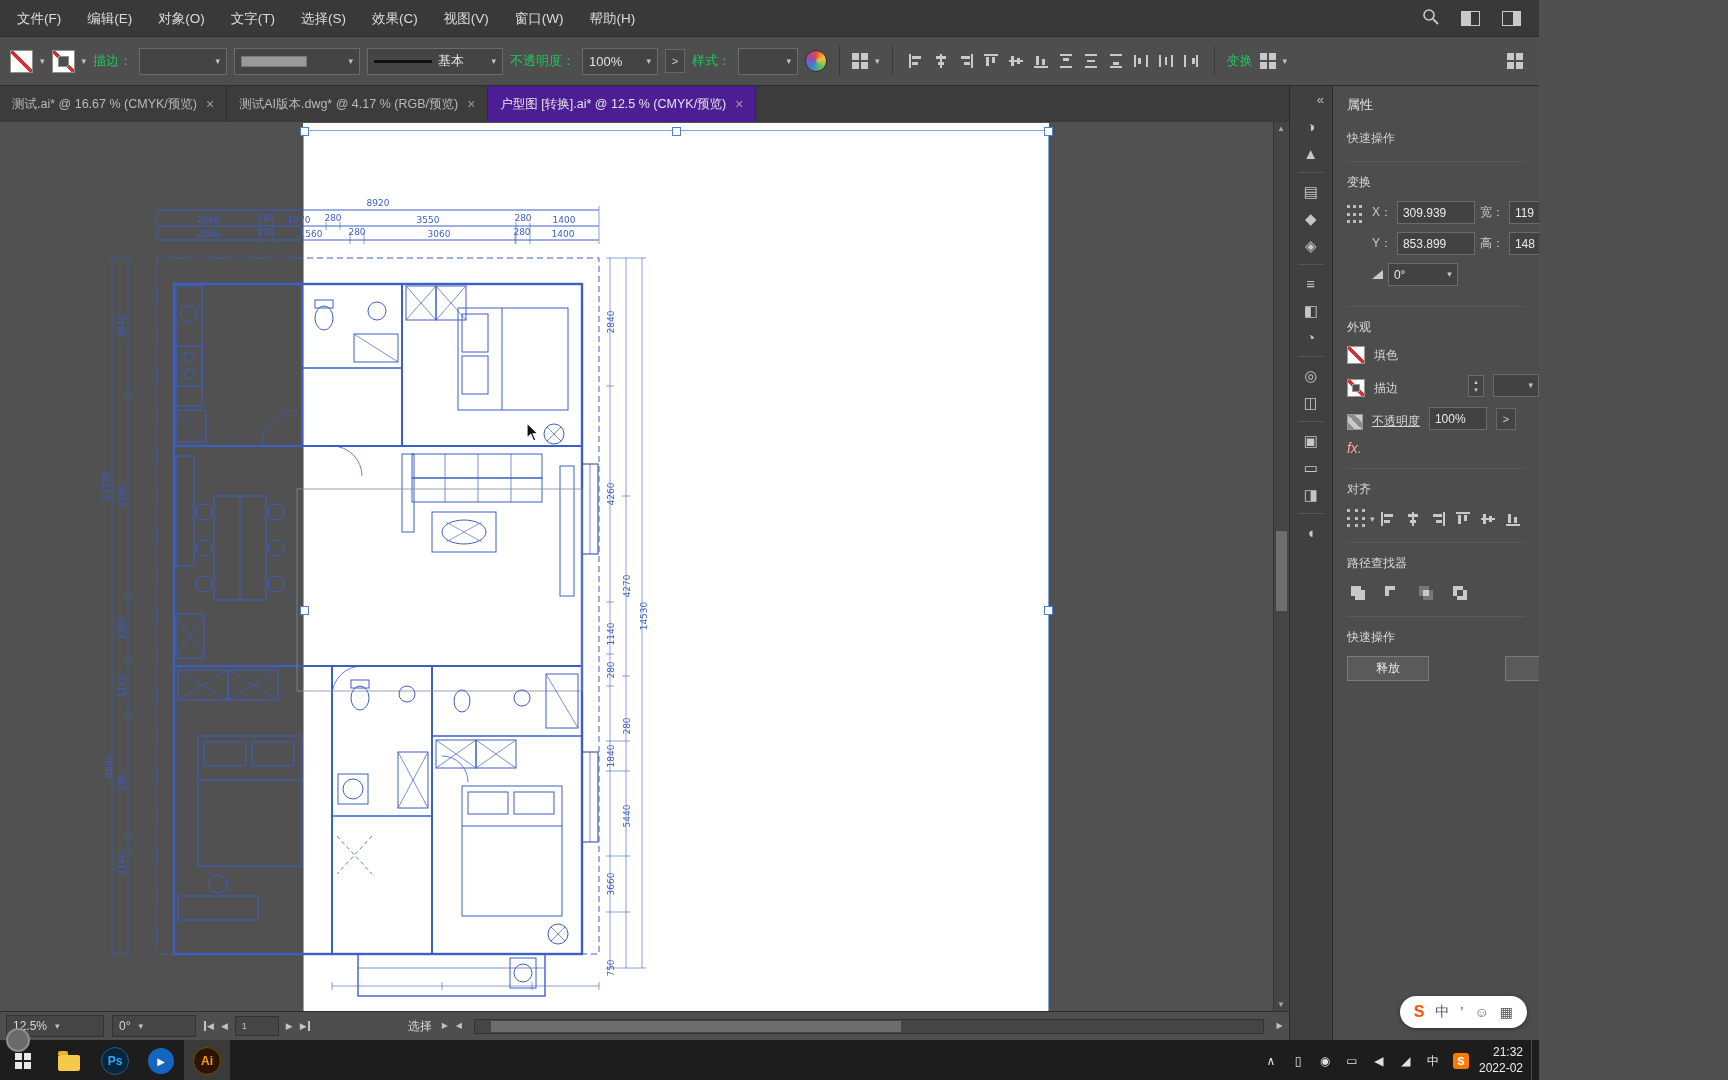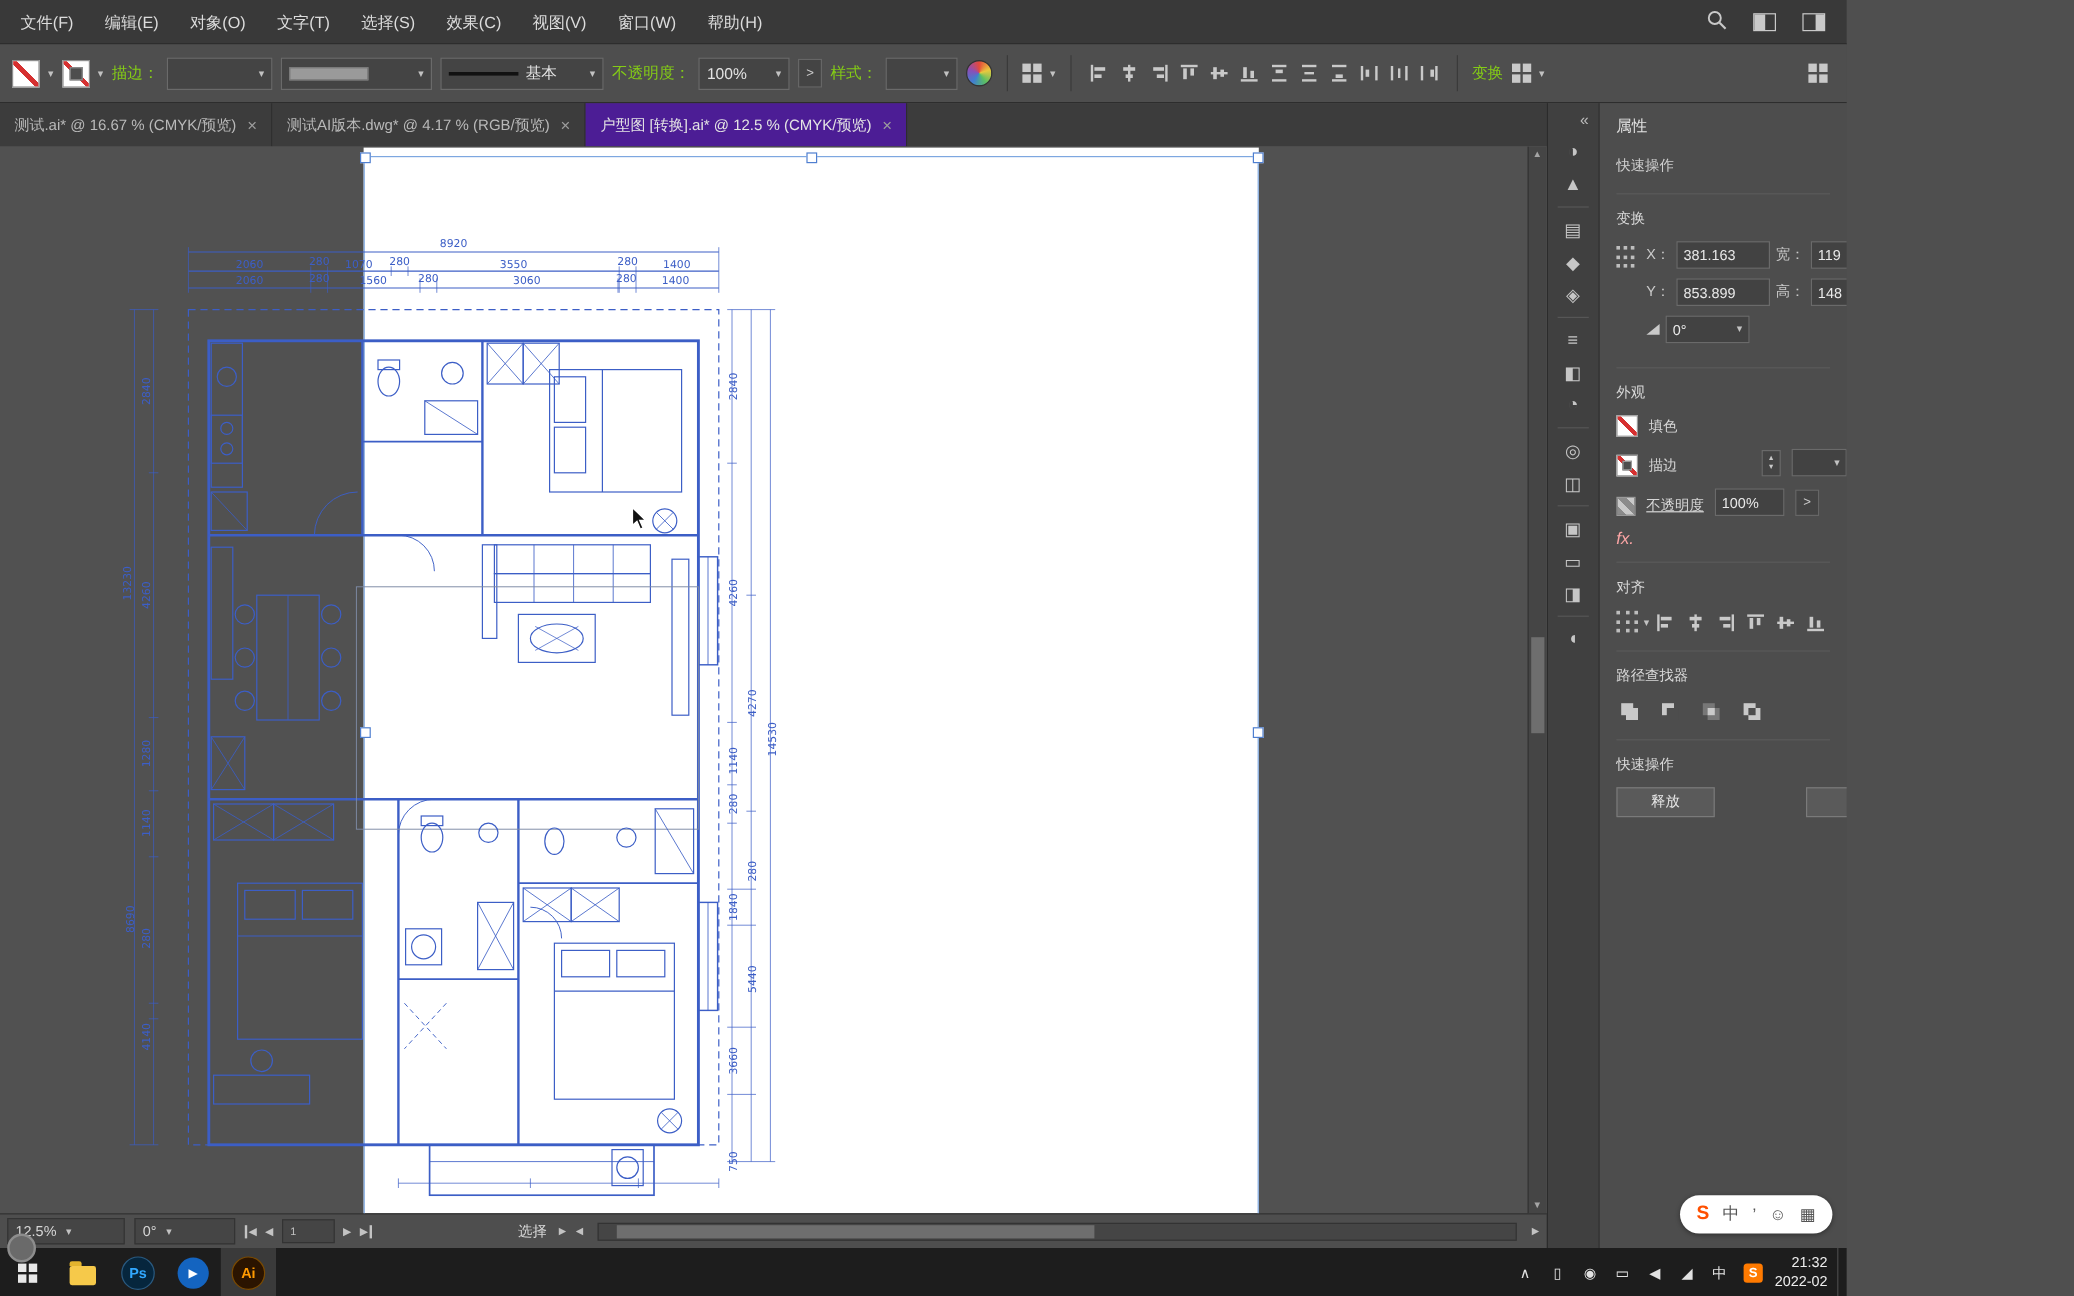--- a/index.html
+++ b/index.html
@@ -10,21 +10,21 @@
   
   .menu-bar{height:36px;background:#393939;display:flex;align-items:center;padding-left:4px;border-bottom:1px solid #2b2b2b}
   .menu-item{padding:0 13px;line-height:35px;font-size:13.5px;color:#dcdcdc;cursor:default}
   .menu-right{margin-left:auto;display:flex;align-items:center;gap:22px;padding-right:18px}
   .win-icon{width:17px;height:13px;border:1.5px solid #c9c9c9;position:relative;display:inline-block}
   .win-icon.split::after{content:"";position:absolute;top:0;bottom:0;left:0;width:52%;background:#c9c9c9}
   .win-icon.split2::after{content:"";position:absolute;top:0;bottom:0;right:0;width:40%;background:#c9c9c9}
 
   
   .control-bar{height:48px;background:#4e4e4e;border-bottom:1px solid #2d2d2d;display:flex;align-items:center;padding:0 10px;gap:7px;font-size:13px;white-space:nowrap;overflow:hidden}
-  .cb-label{color:#84cc16}
+  .cb-label{color:#22c55e}
   .swatch{width:21px;height:21px;background:#fff;border:1px solid #8f8f8f;position:relative;flex:none}
   .swatch::after{content:"";position:absolute;inset:0;background:linear-gradient(to top right,transparent 44%,#d63030 44%,#d63030 56%,transparent 56%)}
   .swatch.stroke-sw::before{content:"";position:absolute;inset:5px;background:#4e4e4e;border:1px solid #8f8f8f;z-index:1}
   .chev{font-size:9px;color:#c2c2c2;line-height:1}
   .dropdown{height:25px;background:#444;border:1px solid #6a6a6a;display:flex;align-items:center;padding:0 6px;gap:6px;color:#e3e3e3}
   .dropdown .chev{margin-left:auto}
   .profile-bar{width:64px;height:9px;background:#9a9a9a;border:1px solid #777}
   .stroke-line{width:58px;height:3px;background:#111}
   .cb-sep{width:1px;height:30px;background:#3a3a3a;margin:0 5px}
   .tool-icon{width:22px;height:22px;display:flex;align-items:center;justify-content:center;border-radius:2px}
@@ -62,21 +62,21 @@
   .floating-widget{position:absolute;left:6px;top:1028px;width:20px;height:20px;border-radius:50%;background:#6a6a6a;border:2px solid #8d8d8d;z-index:40}
 
   
   .status-bar{height:28px;background:#4e4e4e;border-top:1px solid #2d2d2d;display:flex;align-items:center;padding:0 6px;gap:8px;font-size:12px;color:#d6d6d6}
   .sb-field{height:20px;background:#454545;border:1px solid #333;display:flex;align-items:center;padding:0 6px;gap:8px}
   .nav{display:flex;align-items:center;gap:7px;color:#c3c3c3;font-size:9px}
   .nav .bar-l{border-left:2px solid #c3c3c3;padding-left:1px}
   .nav .bar-r{border-right:2px solid #c3c3c3;padding-right:1px}
   .hscroll{flex:1;height:13px;background:#454545;border:1px solid #333;position:relative;margin:0 4px}
   .hscroll .thumb{position:absolute;top:1px;bottom:1px;left:2%;width:52%;background:#6e6e6e}
-  .sb-status{margin-left:114px;display:flex;align-items:center;gap:10px}
+  .sb-status{margin-left:90px;display:flex;align-items:center;gap:10px}
 
   
   .panel-strip{width:48px;background:#404040;border-left:1px solid #2b2b2b;display:flex;flex-direction:column;align-items:center;padding-top:4px}
   .strip-collapse{color:#bdbdbd;font-size:13px;align-self:flex-end;padding:2px 8px 6px 0}
   .strip-icon{width:30px;height:27px;display:flex;align-items:center;justify-content:center;font-size:15px;color:#c6c6c6}
   .strip-div{width:26px;height:1px;background:#565656;margin:5px 0}
 
   .props{width:218px;background:#4d4d4d;border-left:1px solid #2b2b2b;padding:10px 0 0 14px;overflow:hidden;font-size:12px;position:relative}
   .props-title{font-size:13px;color:#e2e2e2;margin-bottom:16px}
   .props-sub{color:#cfcfcf;margin-bottom:14px}
@@ -564,21 +564,21 @@
             <i></i>
             <i></i>
             <i></i>
             <i></i>
             <i></i>
           </div>
         <div class="tr-rows">
           <div class="tr-row">
             <span class="lab">X：</span>
             <span class="field" style="width:66px">
-                <span>381.163</span>
+                <span>309.939</span>
               </span>
             <span class="lab">宽：</span>
             <span class="field" style="width:46px">
                 <span>119</span>
               </span>
           </div>
           <div class="tr-row">
             <span class="lab">Y：</span>
             <span class="field" style="width:66px">
                 <span>853.899</span>

